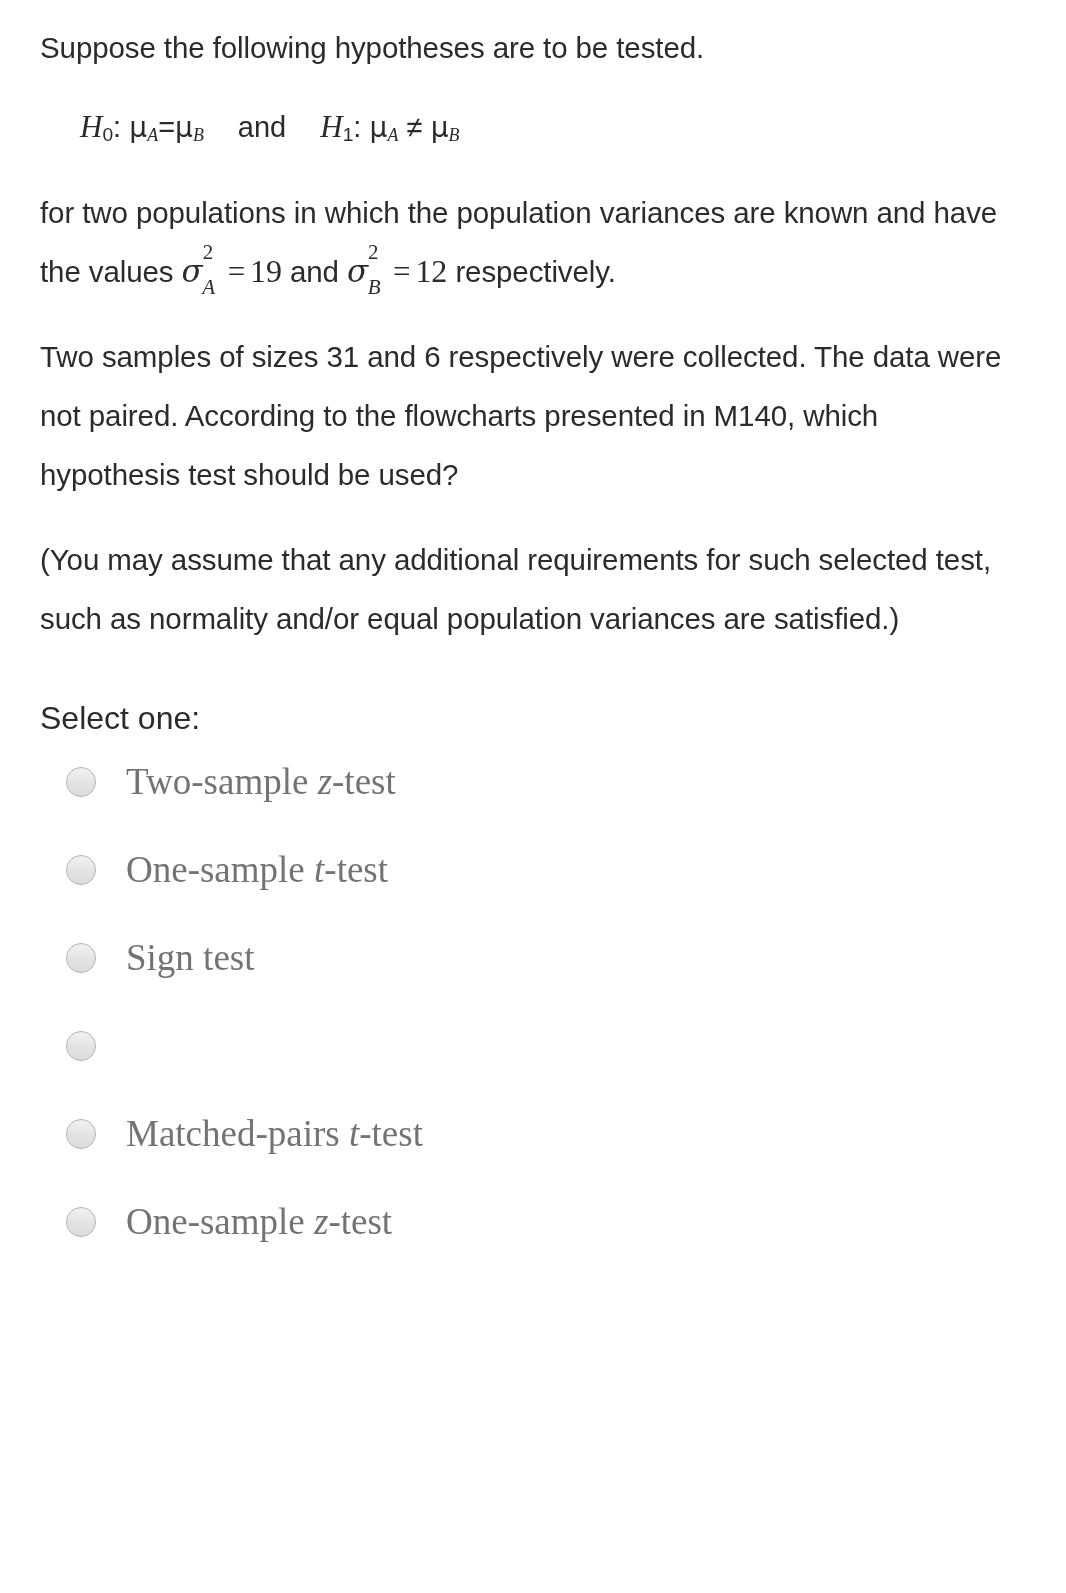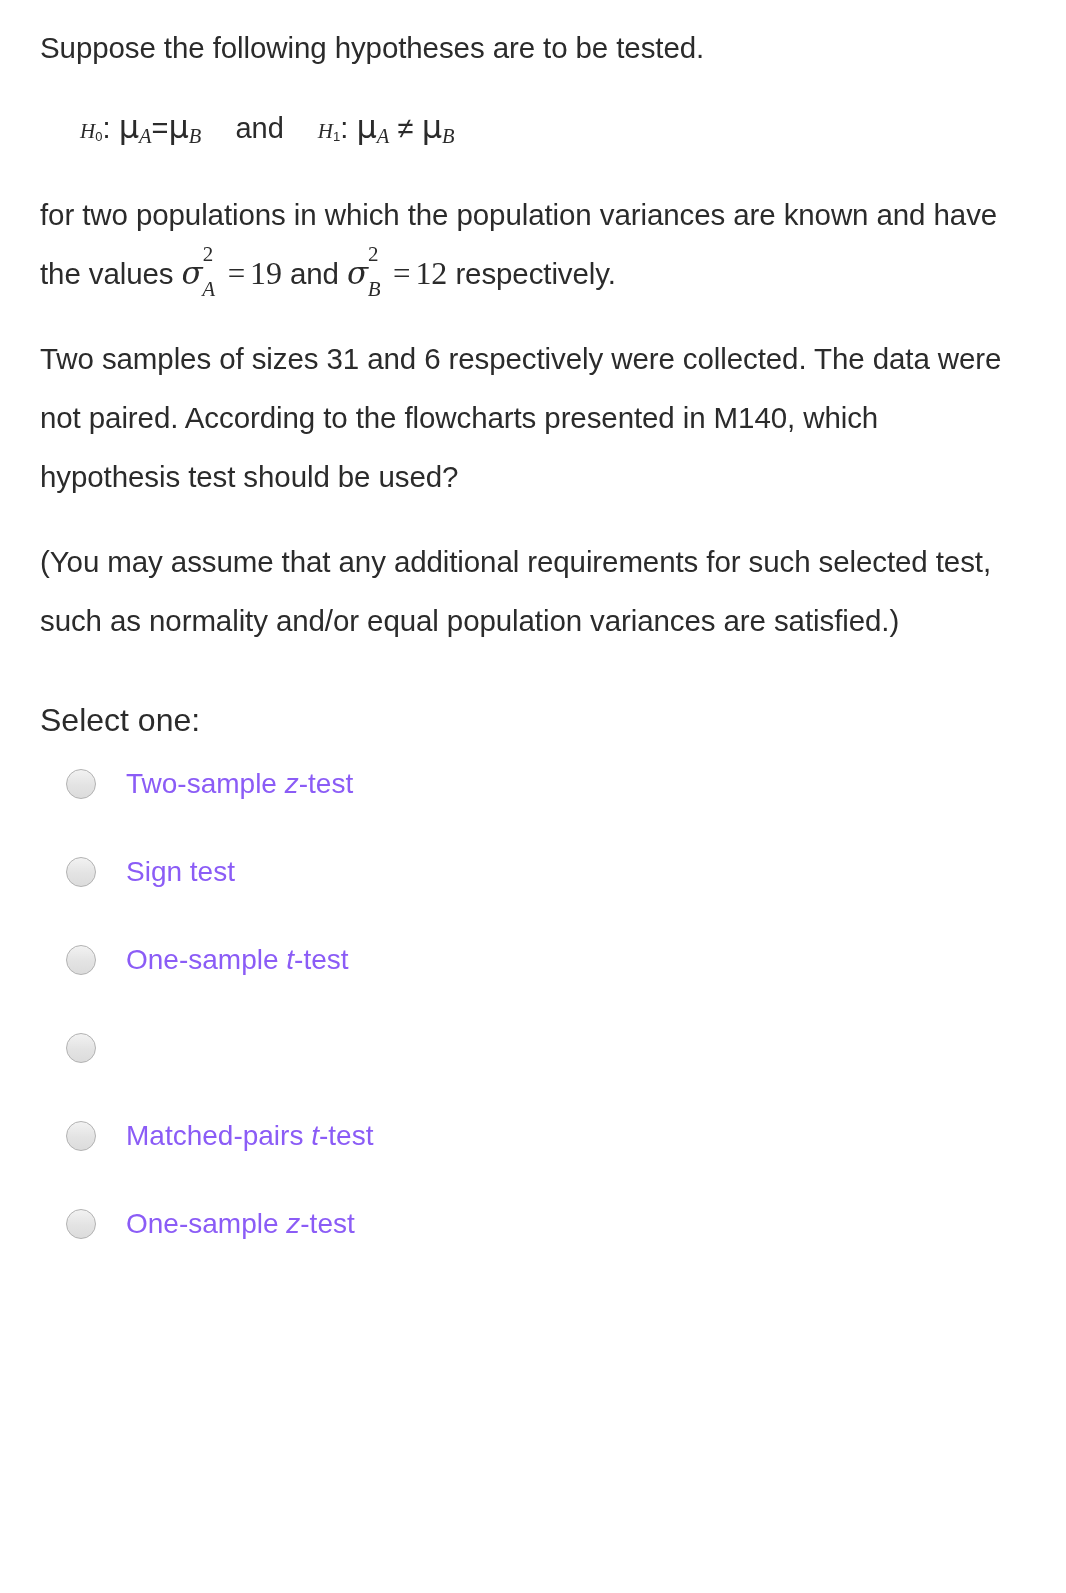--- a/index.html
+++ b/index.html
@@ -43,32 +43,32 @@
   .hypo-line {
     margin: 0;
     padding-left: 40px;
     line-height: 68px;
     font-size: 29.5px;
     white-space: nowrap;
   }
   .hvar {
     font-family: "Liberation Serif", serif;
     font-style: italic;
-    font-size: 21px;
+    font-size: 31px;
   }
   .hvar sub {
     font-style: normal;
     font-family: "Liberation Sans", sans-serif;
     font-size: 0.62em;
     vertical-align: -0.22em;
     letter-spacing: 0;
   }
   .mu {
     font-family: "DejaVu Sans", sans-serif;
-    font-size: 32px;
+    font-size: 28px;
     margin-top: 36px;
   }
   .mu sub {
     font-family: "Liberation Serif", serif;
     font-style: italic;
     font-size: 0.64em;
     vertical-align: -0.24em;
   }
   .op { font-family: "Liberation Sans", sans-serif; font-size: 29px; }
   .spacer-word { display: inline-block; width: 34px; }
@@ -138,24 +138,25 @@
     width: 30px;
     height: 30px;
     margin-left: 26px;
     margin-right: 30px;
     border-radius: 50%;
     border: 1px solid #b2b2b2;
     background: linear-gradient(180deg, #f2f2f2 0%, #e3e3e3 55%, #dcdcdc 100%);
     box-sizing: border-box;
   }
   .option-label {
-    font-size: 28px;
+    font-size: 37px;
     line-height: 34px;
-    color: #8b5cf6;
+    color: #737373;
     white-space: nowrap;
+    font-family: Liberation Serif, serif;
   }
   .option-label em {
     font-style: italic;
   }
 </style>
 </head>
 <body>
 
 <div class="page">
 
@@ -183,28 +184,28 @@
 
   <p class="select-one">Select one:</p>
 
   <ul class="options" id="option-list">
       <li class="option-row">
         <span class="radio"></span>
         <span class="option-label">Two-sample <em>z</em>-test</span>
       </li>
       <li class="option-row">
         <span class="radio"></span>
+        <span class="option-label">One-sample <em>t</em>-test</span>
+      </li>
+      <li class="option-row">
+        <span class="radio"></span>
         <span class="option-label">Sign test</span>
       </li>
       <li class="option-row">
         <span class="radio"></span>
-        <span class="option-label">One-sample <em>t</em>-test</span>
-      </li>
-      <li class="option-row">
-        <span class="radio"></span>
       </li>
       <li class="option-row">
         <span class="radio"></span>
         <span class="option-label">Matched-pairs <em>t</em>-test</span>
       </li>
       <li class="option-row">
         <span class="radio"></span>
         <span class="option-label">One-sample <em>z</em>-test</span>
       </li>
     </ul>

